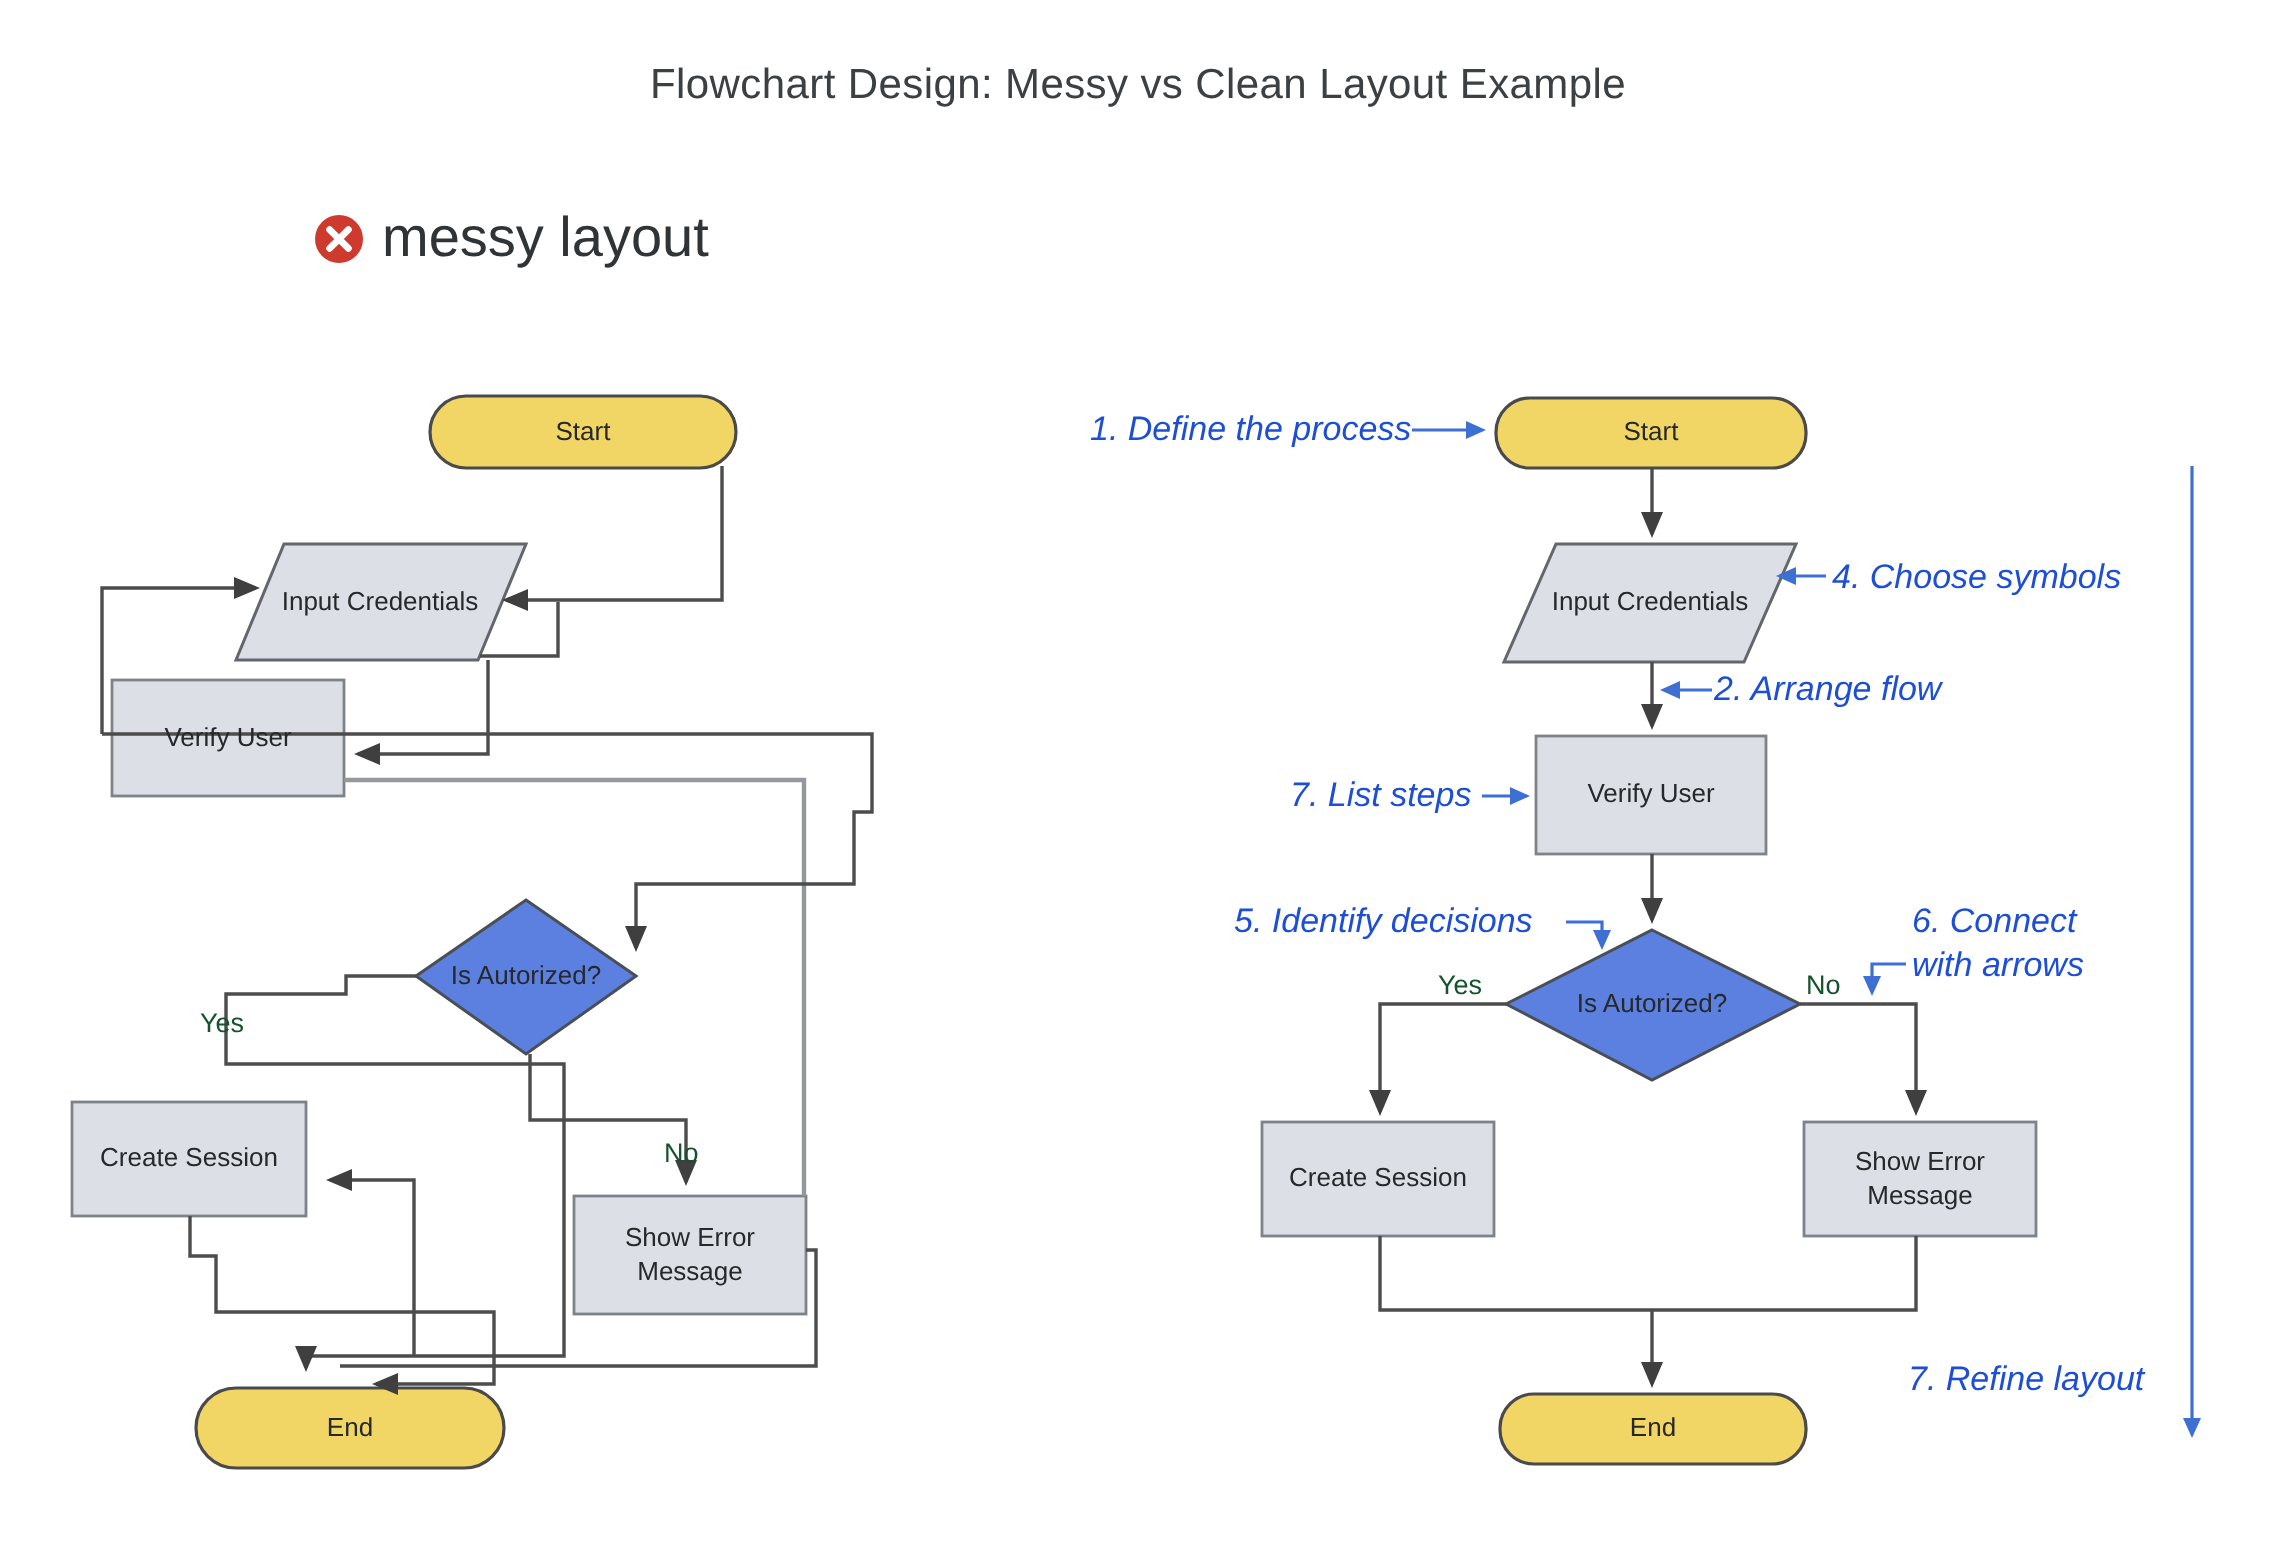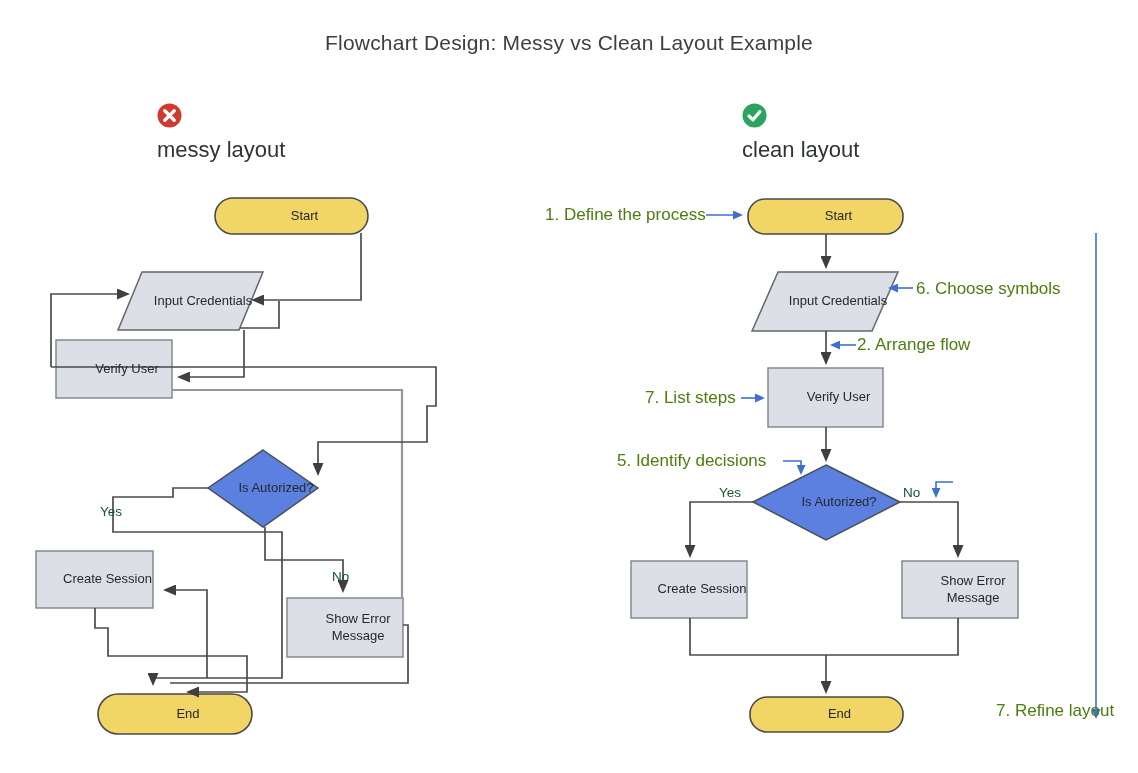--- a/index.html
+++ b/index.html
@@ -4,28 +4,28 @@
 <style>
   html,body{margin:0;padding:0;background:#ffffff;}
   body{width:1138px;height:773px;position:relative;overflow:hidden;
        font-family:"Liberation Sans","DejaVu Sans",sans-serif;}
   .stage{position:absolute;inset:0;width:1138px;height:542px;}
   svg.layer{position:absolute;left:0;top:0;width:1138px;height:773px;}
 
   .title{position:absolute;left:0;right:0;top:31px;text-align:center;
          font-size:21px;color:#3c4043;letter-spacing:.2px;}
 
-  .hdr{position:absolute;display:flex;gap:9px;
-       font-size:22px;color:#303437;flex-direction:column;}
+  .hdr{position:absolute;display:flex;align-items:center;gap:9px;
+       font-size:28px;color:#303437;}
   .hdr svg{display:block;}
 
   .nl{position:absolute;display:flex;align-items:center;justify-content:center;
-      text-align:center;font-size:13px;line-height:1.28;color:#26282a;padding-left:13px;}
+      text-align:center;font-size:13px;line-height:1.28;color:#26282a;}
   .el{position:absolute;font-size:13.5px;color:#14532d;}
-  .ann{position:absolute;font-size:17px;color:#4d7c0f;white-space:nowrap;}
+  .ann{position:absolute;font-size:17px;color:#1d4ed8;white-space:nowrap;font-style:italic;}
   .ann.wrap{white-space:normal;line-height:22px;}
 
   .stadium{fill:#F1D666;stroke:#4A4A4A;stroke-width:1.6;}
   .proc{fill:#DCDFE6;stroke:#7E8289;stroke-width:1.4;}
   .para{fill:#DCDFE6;stroke:#63666B;stroke-width:1.5;}
   .diamond{fill:#5C80E0;stroke:#4A4F57;stroke-width:1.5;}
   .wire{fill:none;stroke:#4C4C4C;stroke-width:1.7;}
   .wireg{fill:none;stroke:#94989C;stroke-width:2.2;}
   .bwire{fill:none;stroke:#3E6FD3;stroke-width:1.6;}
 </style>
@@ -102,27 +102,20 @@
   <div class="title">Flowchart Design: Messy vs Clean Layout Example</div>
 
   <div class="hdr" style="left:157px;top:103px;">
     <svg width="25" height="25" viewBox="0 0 25 25">
       <circle cx="12.5" cy="12.5" r="12" fill="#CE3A2E"></circle>
       <path d="M7.8,7.8 L17.2,17.2 M17.2,7.8 L7.8,17.2" stroke="#ffffff" stroke-width="3.4" stroke-linecap="round"></path>
     </svg>
     <span>messy layout</span>
   </div>
 
-  <div class="hdr" style="left:742px;top:103px;">
-    <svg width="25" height="25" viewBox="0 0 25 25">
-      <circle cx="12.5" cy="12.5" r="12" fill="#2CA45D"></circle>
-      <path d="M7,13 L11,16.8 L18,8.6" stroke="#ffffff" stroke-width="3.2" fill="none" stroke-linecap="round" stroke-linejoin="round"></path>
-    </svg>
-    <span>clean layout</span>
-  </div>
 
   <div class="nl" style="left:215px;top:198px;width:153px;height:36px;">Start</div>
   <div class="nl" style="left:140px;top:272px;width:100px;height:58px;">Input Credentials</div>
   <div class="nl" style="left:56px;top:340px;width:116px;height:58px;">Verify User</div>
   <div class="nl" style="left:223px;top:452px;width:80px;height:73px;">Is Autorized?</div>
   <div class="nl" style="left:36px;top:551px;width:117px;height:57px;">Create Session</div>
   <div class="nl" style="left:292px;top:598px;width:106px;height:59px;">Show Error Message</div>
   <div class="nl" style="left:98px;top:694px;width:154px;height:40px;">End</div>
   <div class="el" style="left:100px;top:504px;">Yes</div>
   <div class="el" style="left:332px;top:569px;">No</div>
@@ -133,17 +126,18 @@
   <div class="nl" style="left:756px;top:465px;width:140px;height:75px;">Is Autorized?</div>
   <div class="nl" style="left:631px;top:561px;width:116px;height:57px;">Create Session</div>
   <div class="nl" style="left:915px;top:561px;width:90px;height:57px;">Show Error Message</div>
   <div class="nl" style="left:750px;top:697px;width:153px;height:35px;">End</div>
   <div class="el" style="left:719px;top:485px;">Yes</div>
   <div class="el" style="left:903px;top:485px;">No</div>
 
   <div class="ann" style="left:545px;top:205px;">1. Define the process</div>
   <div class="ann" style="left:645px;top:388px;">7. List steps</div>
   <div class="ann" style="left:617px;top:451px;">5. Identify decisions</div>
-  <div class="ann" style="left:916px;top:279px;">6. Choose symbols</div>
+  <div class="ann" style="left:916px;top:279px;">4. Choose symbols</div>
   <div class="ann" style="left:857px;top:335px;">2. Arrange flow</div>
-  <div class="ann" style="left:996px;top:680px;margin-top:21px;">7. Refine layout</div>
+  <div class="ann wrap" style="left:956px;top:450px;width:100px;">6. Connect with arrows</div>
+  <div class="ann" style="left:954px;top:680px;">7. Refine layout</div>
 
 </div>
 
 </body></html>

